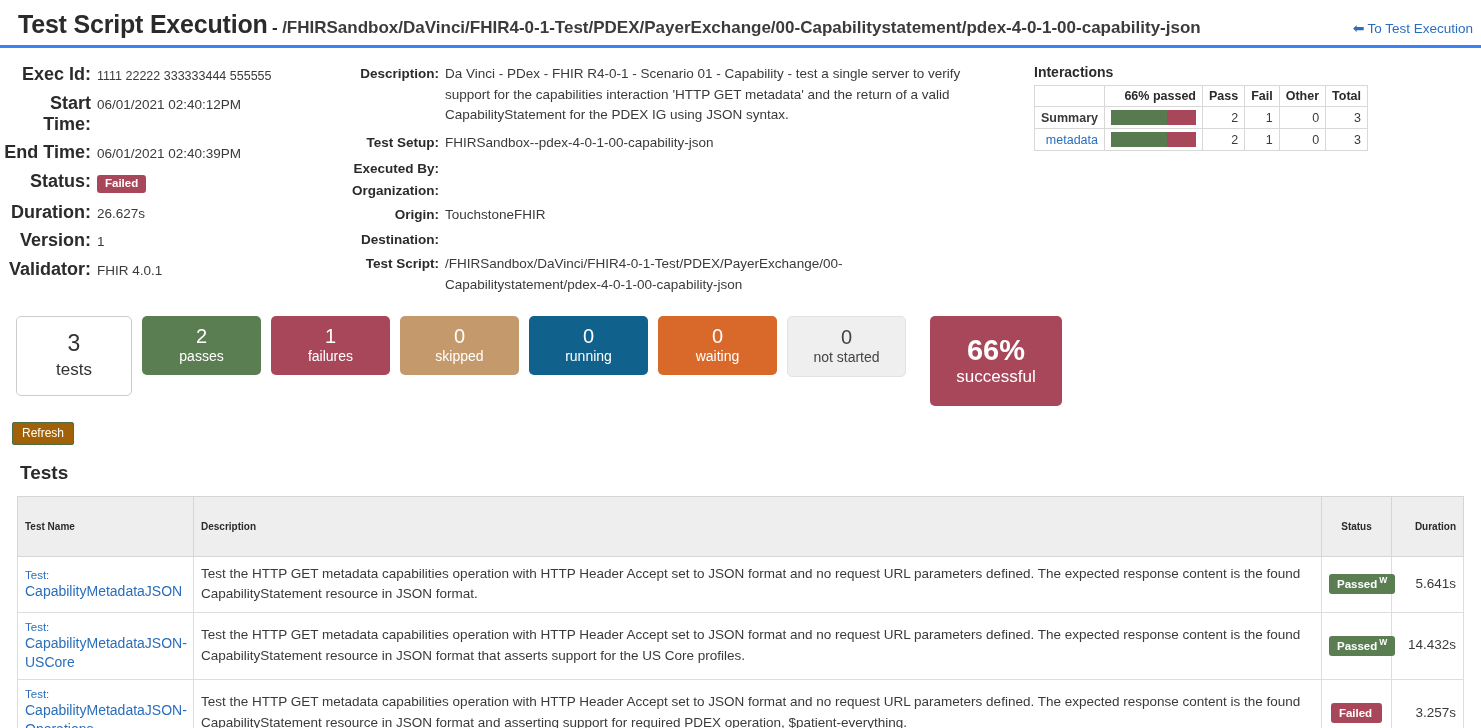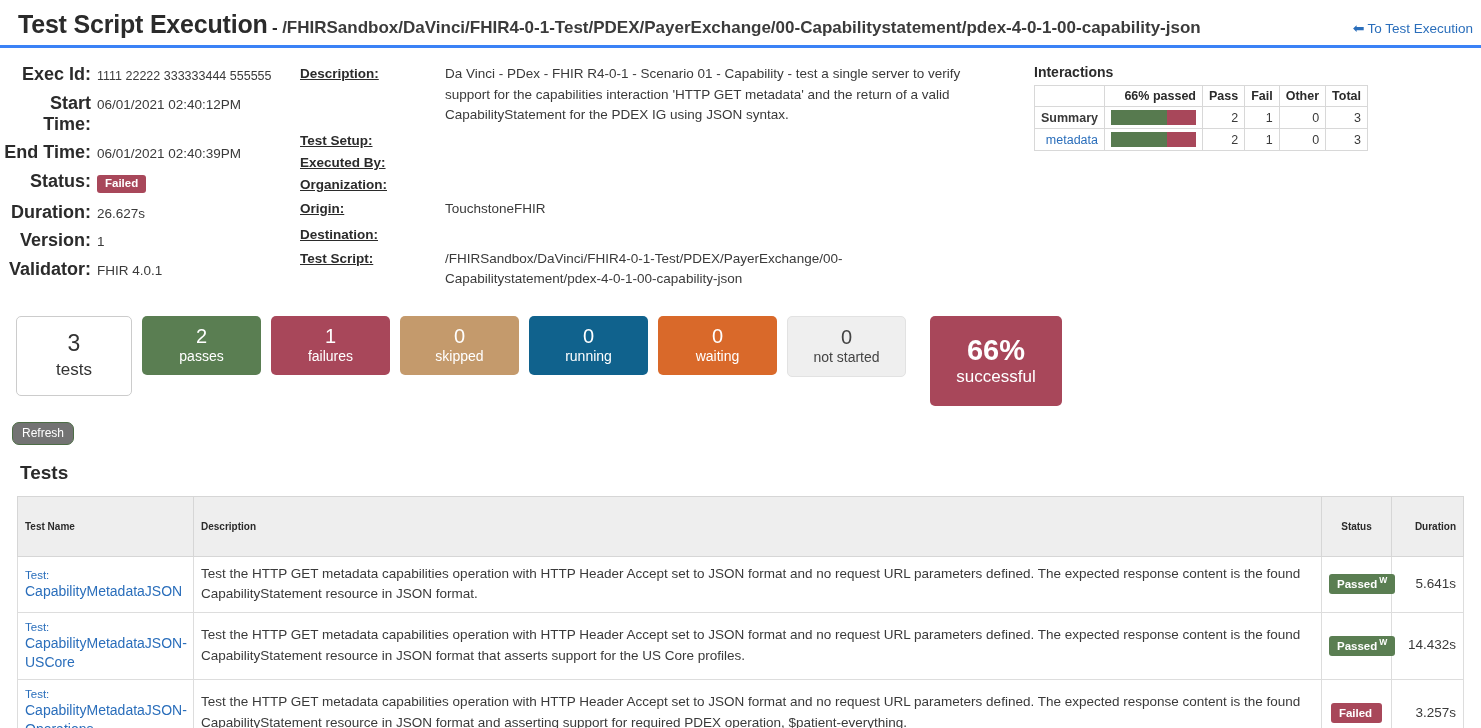--- a/index.html
+++ b/index.html
@@ -46,22 +46,22 @@
     color: #2b2b2b; padding-right: 6px; flex: 0 0 auto;
   }
   .meta-left .meta-val { font-size: 13.5px; color: #3a3a3a; }
   .meta-val a, .link { color: #2a6ebb; text-decoration: none; cursor: pointer; }
 
   .meta-mid {
     position: absolute; left: 300px; top: 64px; width: 690px;
   }
   .meta-mid .meta-row { margin-bottom: 7px; }
   .meta-mid .meta-lbl {
-    width: 145px; font-weight: bold; font-size: 13.5px;
-    color: #2b2b2b; padding-right: 6px; flex: 0 0 auto; text-decoration: underline;
+    width: 145px; text-align: right; font-weight: bold; font-size: 13.5px;
+    color: #2b2b2b; padding-right: 6px; flex: 0 0 auto;
   }
   .meta-mid .meta-val {
     font-size: 13.5px; color: #3a3a3a; line-height: 1.53; max-width: 530px;
   }
   .meta-mid .meta-val.linkval { max-width: 425px; }
 
   .badge {
     display: inline-block; border-radius: 3px; color: #fff;
     font-size: 11.5px; font-weight: bold; padding: 2px 8px 3px;
     line-height: 1.15;
@@ -112,21 +112,21 @@
   .tile.notstarted { background: #efefef; color: #444444; border: 1px solid #e2e2e2; width: 119px; }
   .tile.successful {
     background: #a8475a; width: 132px; padding: 18px 0 19px; margin-left: 14px;
   }
   .tile.successful .num { font-size: 29px; font-weight: bold; }
   .tile.successful .lab { font-size: 17px; margin-top: 1px; }
 
   
   .refresh-btn {
     position: absolute; left: 12px; top: 422px;
-    background: #737373; border: 1px solid #4d6d46; border-radius: 7px;
+    background: #a16207; border: 1px solid #4d6d46; border-radius: 2px;
     color: #ffffff; font-size: 12px; padding: 3px 9px 4px; cursor: pointer;
     font-family: "Liberation Sans", sans-serif;
   }
 
   
   .tests-h { position: absolute; left: 20px; top: 462px; font-size: 19px; font-weight: bold; color: #2b2b2b; }
 
   table.tests-tbl {
     position: absolute; left: 17px; top: 496px; width: 1447px;
     border-collapse: collapse; font-size: 13.5px; table-layout: fixed;
@@ -199,20 +199,21 @@
     </div>
   </div>
 
   <div class="meta-mid">
     <div class="meta-row">
       <div class="meta-lbl">Description:</div>
       <div class="meta-val">Da Vinci - PDex - FHIR R4-0-1 - Scenario 01 - Capability - test a single server to verify support for the capabilities interaction 'HTTP GET metadata' and the return of a valid CapabilityStatement for the PDEX IG using JSON syntax.</div>
     </div>
     <div class="meta-row">
       <div class="meta-lbl">Test Setup:</div>
+      <div class="meta-val">FHIRSandbox--pdex-4-0-1-00-capability-json</div>
     </div>
     <div class="meta-row">
       <div class="meta-lbl">Executed By:</div>
       <div class="meta-val"></div>
     </div>
     <div class="meta-row">
       <div class="meta-lbl">Organization:</div>
       <div class="meta-val"></div>
     </div>
     <div class="meta-row">

